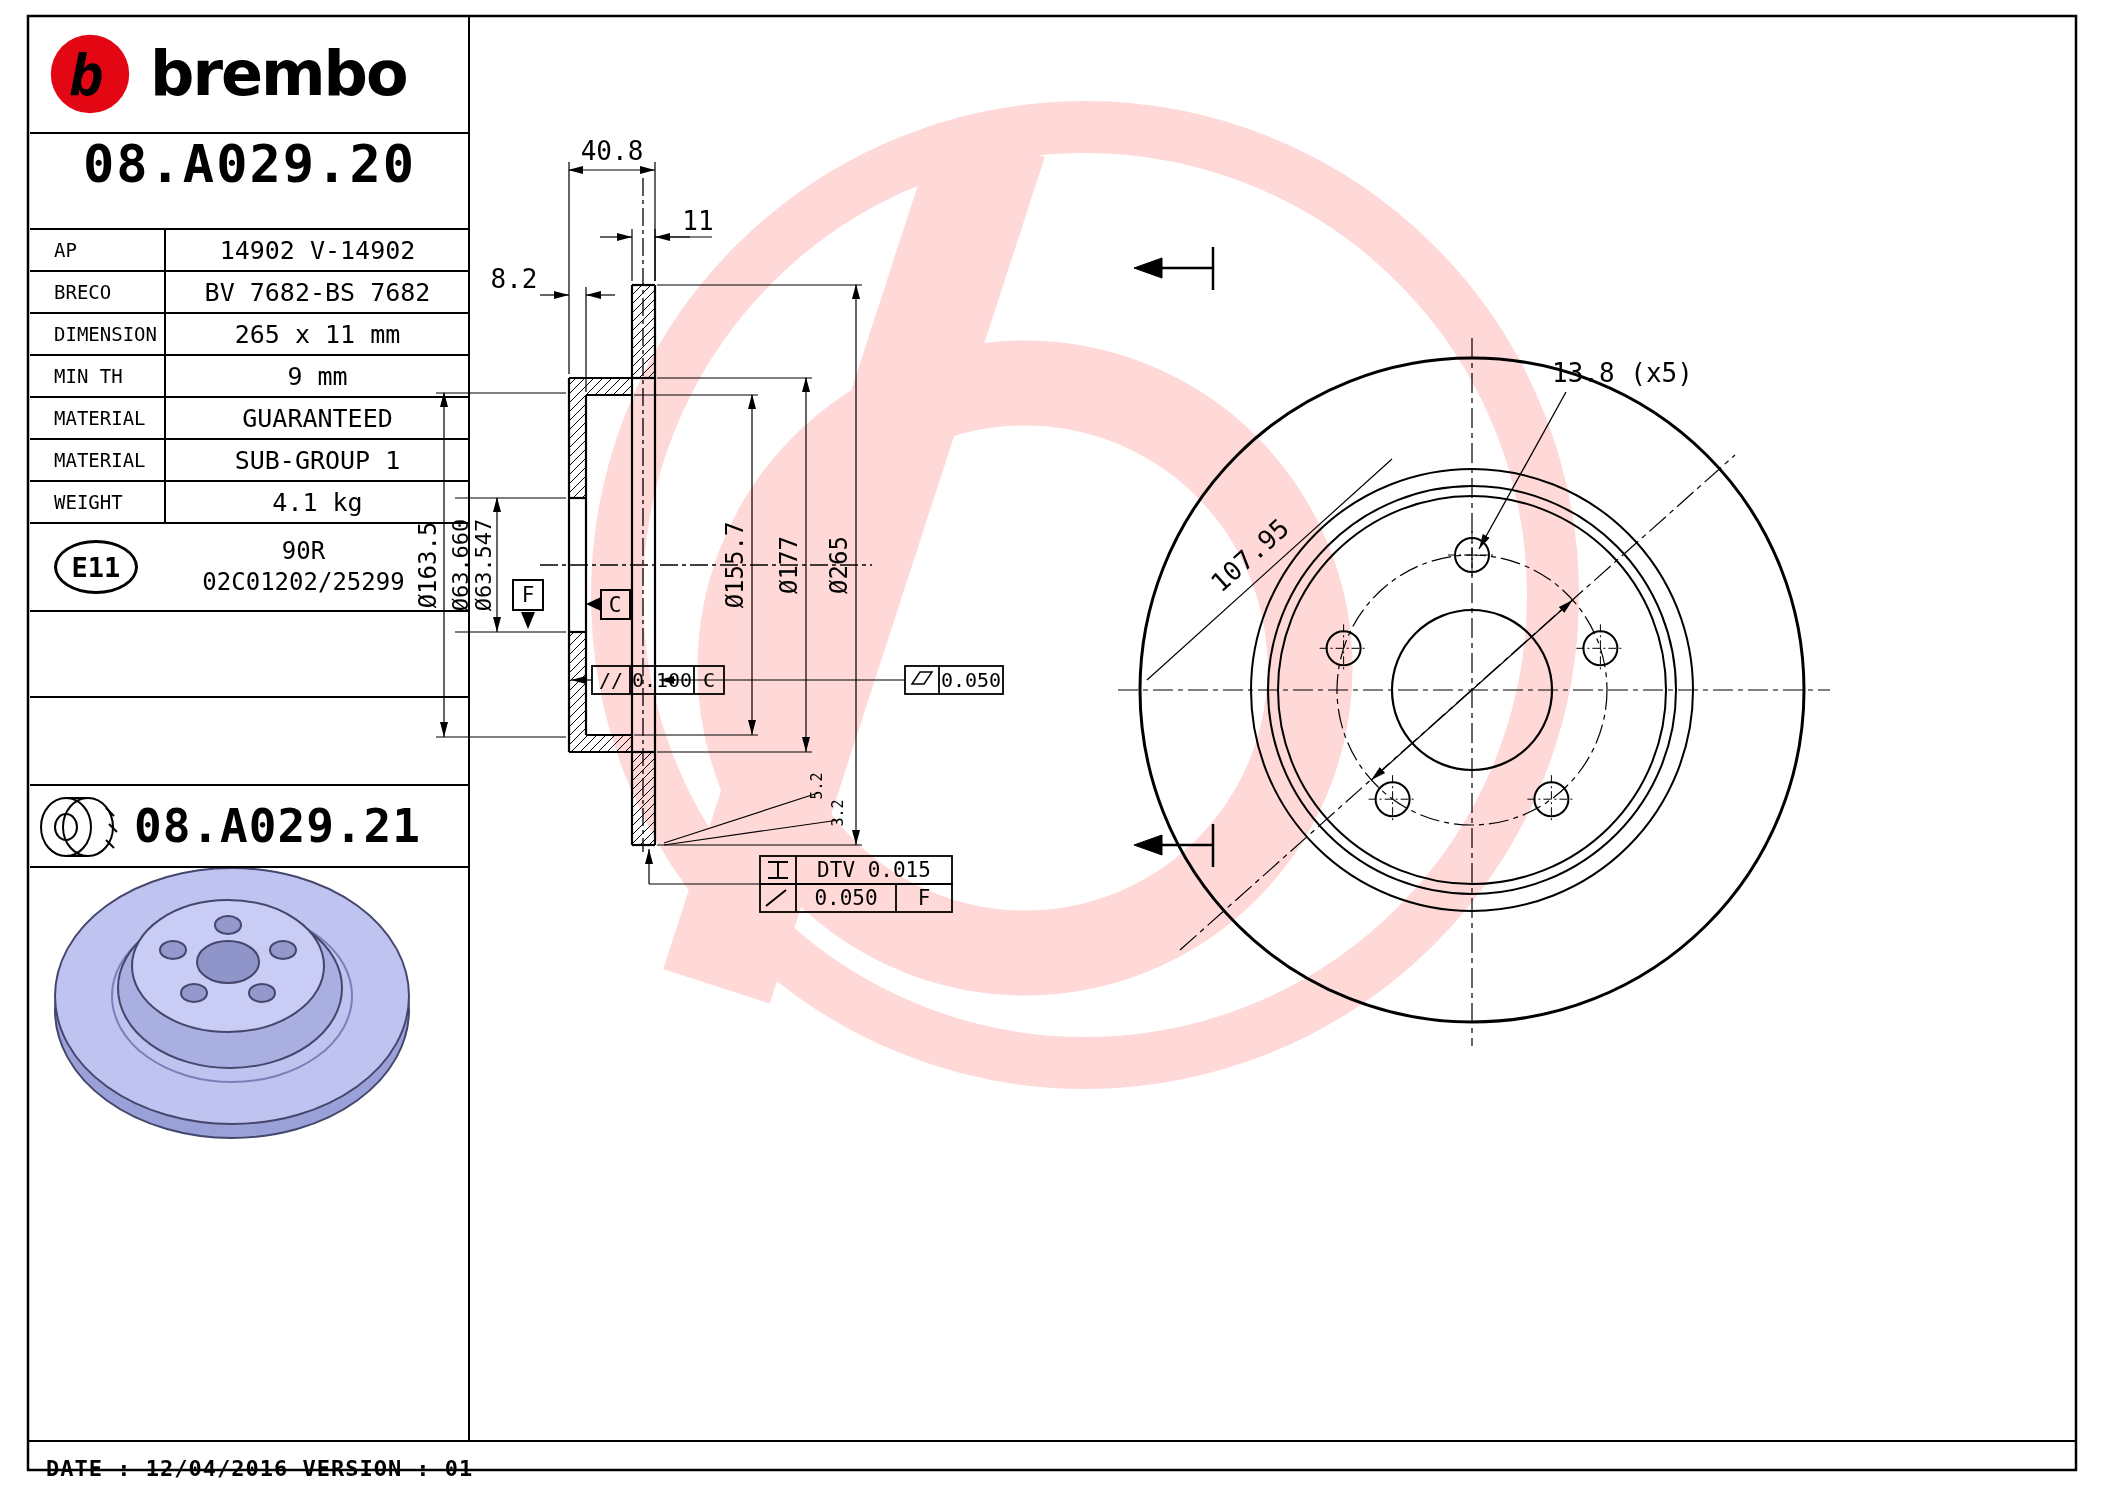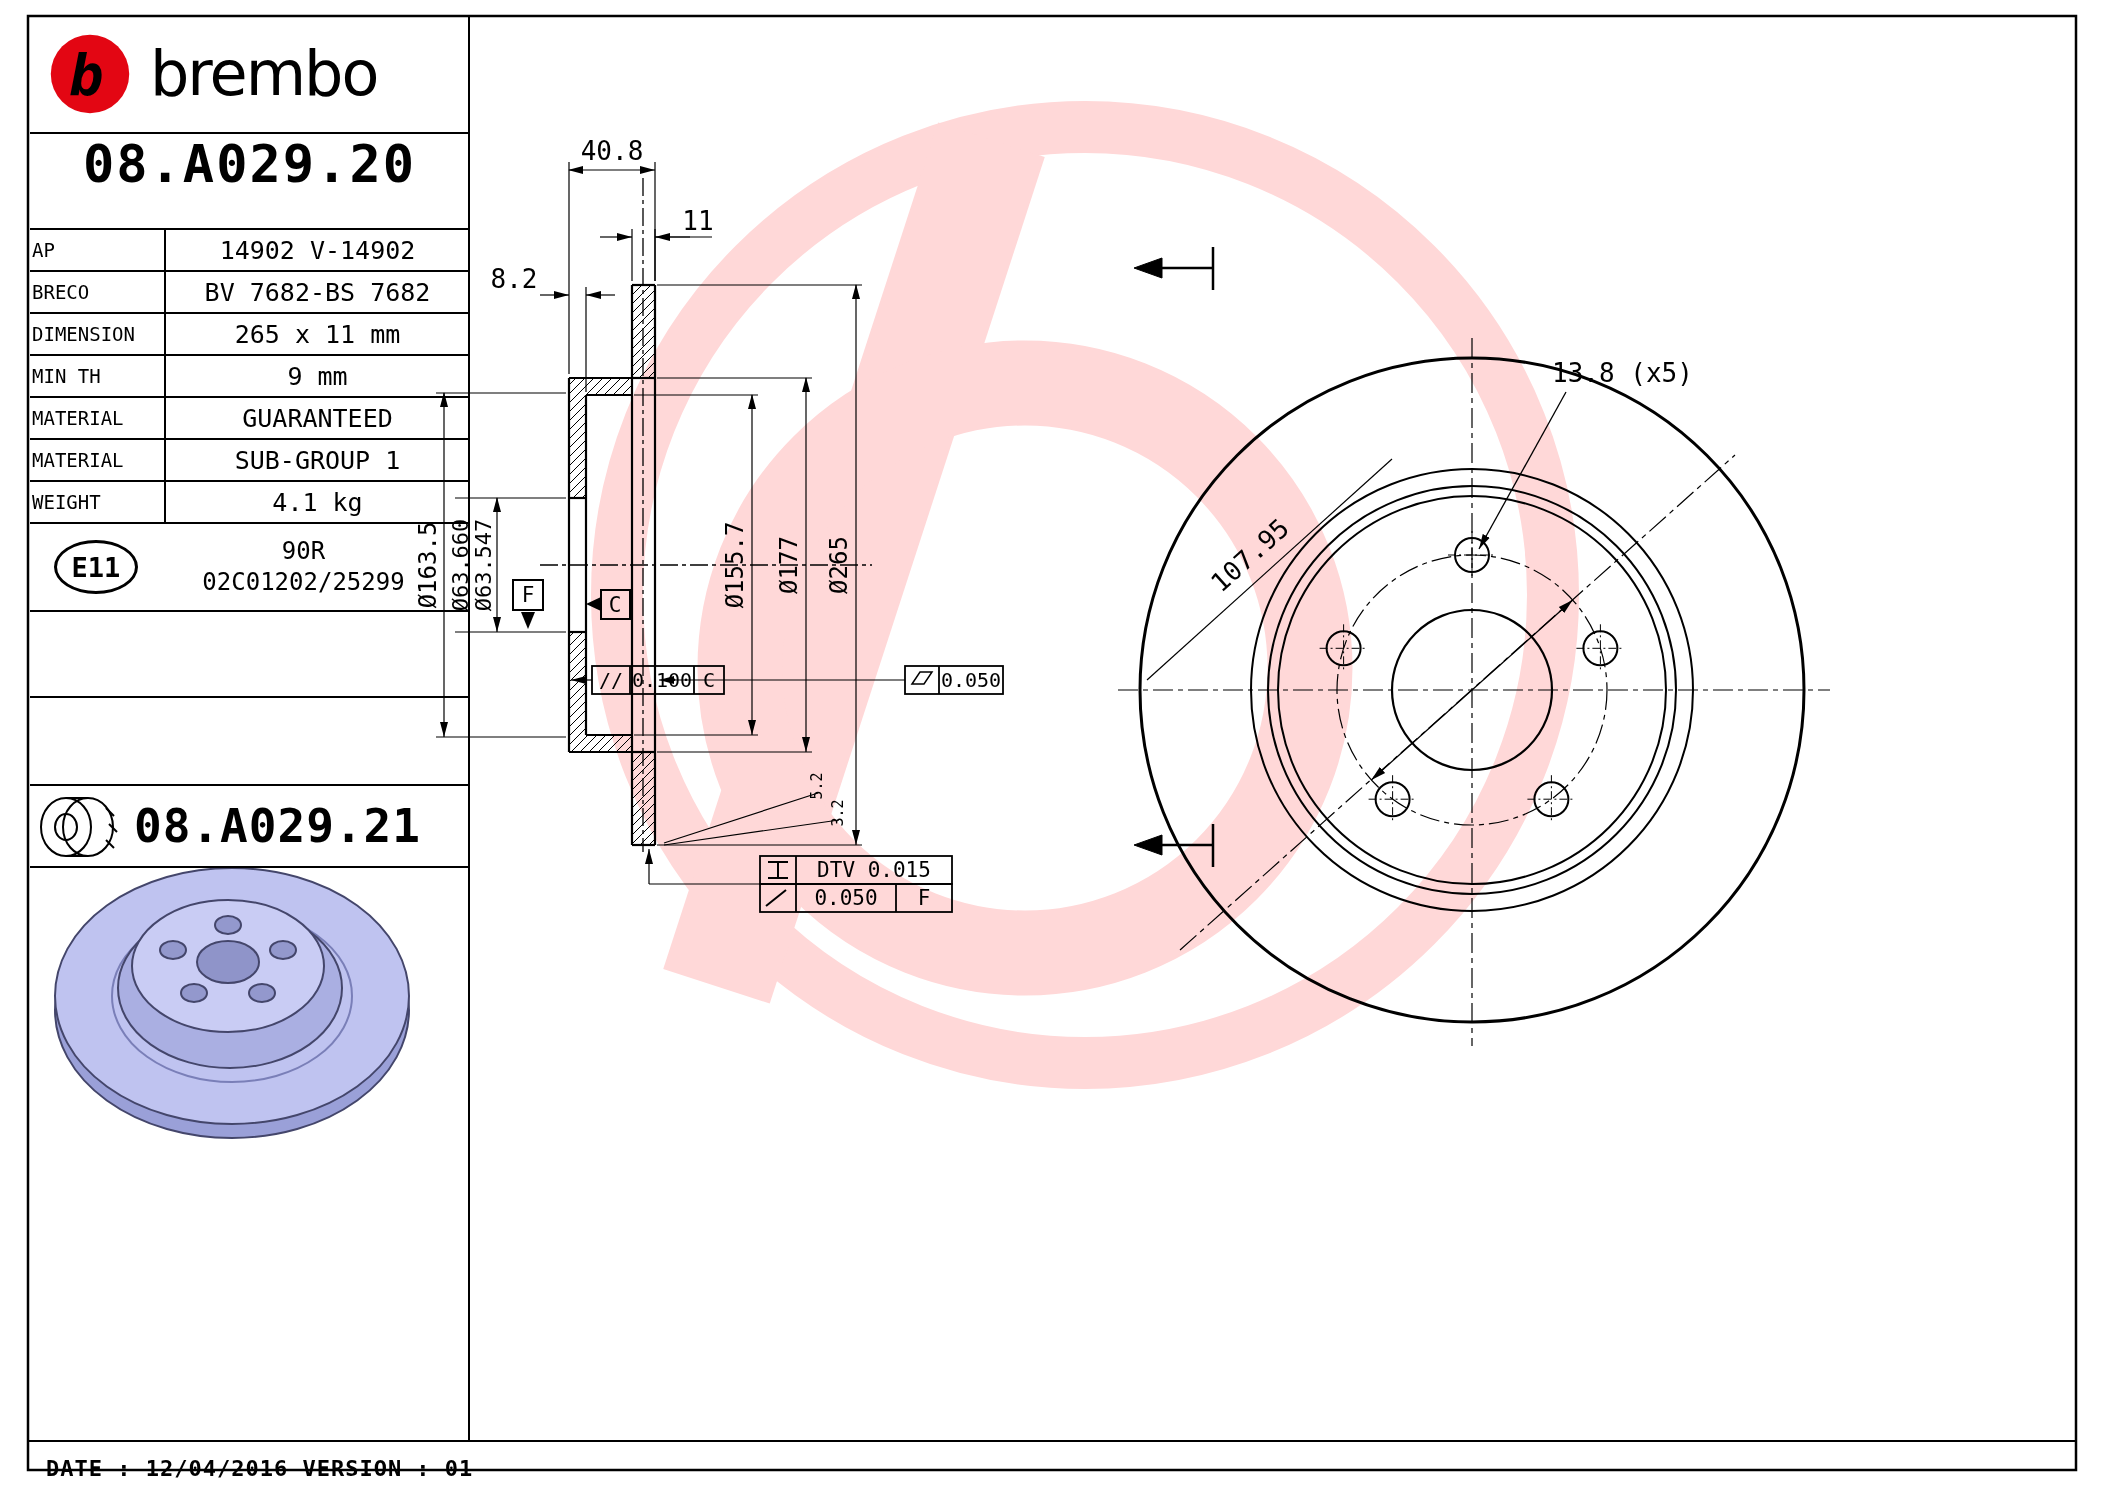--- a/index.html
+++ b/index.html
@@ -5,26 +5,26 @@
   html,body{margin:0;padding:0;background:#fff;}
   .sheet{position:relative;width:2104px;height:1488px;background:#fff;overflow:hidden;
          font-family:"DejaVu Sans Mono",monospace;color:#000;}
   svg.layer{position:absolute;left:0;top:0;}
   svg text{font-family:"DejaVu Sans Mono",monospace;fill:#000;}
 
   
   .panel{position:absolute;left:30px;top:16px;width:439px;box-sizing:border-box;}
   .row{position:relative;border-bottom:2px solid #000;box-sizing:border-box;background:transparent;}
   .logo-row{height:118px;display:flex;align-items:center;gap:16px;padding-left:16px;}
-  .wordmark{font-family:"DejaVu Sans",sans-serif;font-weight:normal;font-size:62px;letter-spacing:-2px;line-height:1;}
+  .wordmark{font-family:"DejaVu Sans",sans-serif;font-weight:bold;font-size:62px;letter-spacing:-2px;line-height:1;}
   .pn-row{height:96px;display:flex;align-items:flex-start;justify-content:center;
           font-size:52px;font-weight:bold;letter-spacing:2px;}
   .spec{height:42px;display:flex;}
   .spec .lab{width:136px;border-right:2px solid #000;display:flex;align-items:center;
-             padding-left:2px;font-size:19px;box-sizing:border-box;}
+             padding-left:24px;font-size:19px;box-sizing:border-box;}
   .spec .val{flex:1;display:flex;align-items:center;justify-content:center;font-size:25px;white-space:pre;}
   .e11-row{height:88px;display:flex;align-items:center;}
   .e11badge{margin-left:24px;width:78px;height:48px;border:3px solid #000;border-radius:50%;
             display:flex;align-items:center;justify-content:center;font-size:27px;font-weight:bold;flex:0 0 auto;}
   .e11val{flex:1;text-align:center;font-size:24px;line-height:1.3;}
   .empty-a{height:86px;}
   .empty-b{height:88px;}
   .variant-row{height:82px;display:flex;align-items:center;}
   .variant-num{flex:1;text-align:left;font-size:46px;font-weight:bold;letter-spacing:1px;}
 

